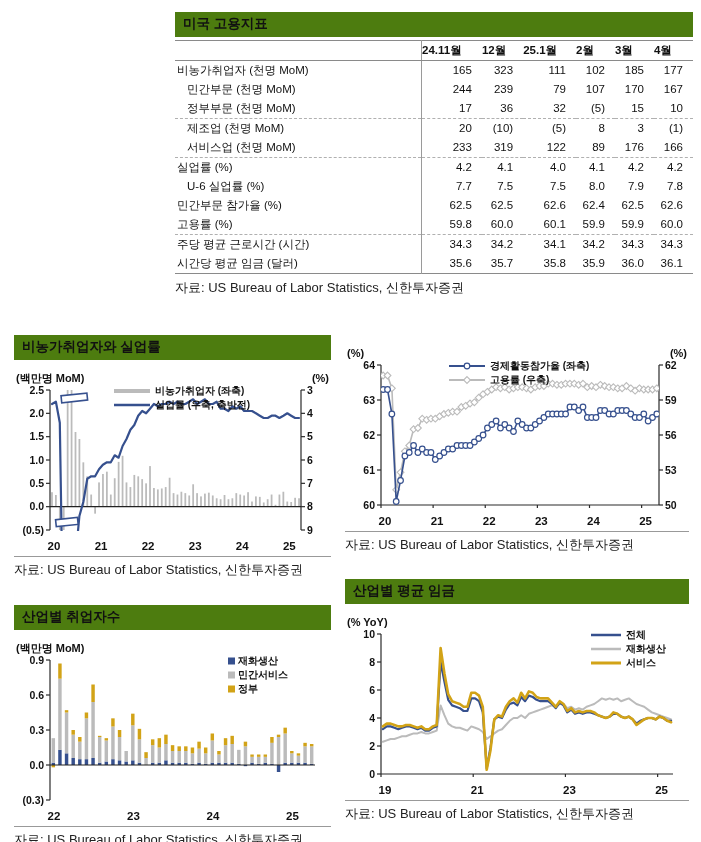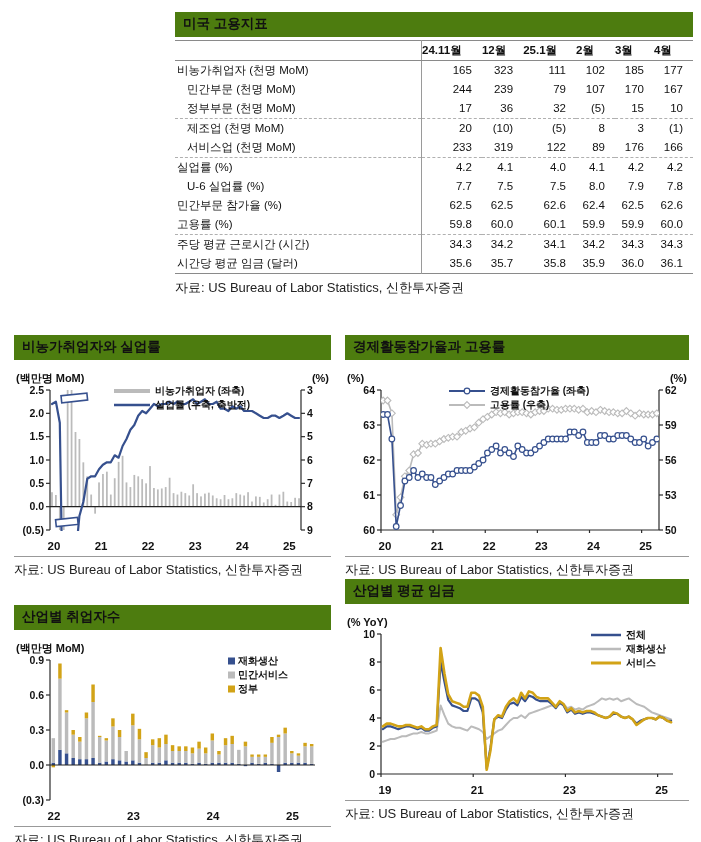--- a/index.html
+++ b/index.html
@@ -274,21 +274,20 @@
             <text x="141" y="24" text-anchor="start" font-size="10" font-weight="bold" fill="#111" font-family="&quot;Liberation Sans&quot;,&quot;DejaVu Sans&quot;,sans-serif">비농가취업자 (좌축)</text>
             <line x1="100" y1="35" x2="136" y2="35" stroke="#36508E" stroke-width="2.5"></line>
             <text x="141" y="38" text-anchor="start" font-size="10" font-weight="bold" fill="#111" font-family="&quot;Liberation Sans&quot;,&quot;DejaVu Sans&quot;,sans-serif">실업률 (우축, 축반전)</text>
           </g>
         </svg>
       </div>
     <div class="source">자료: US Bureau of Labor Statistics, 신한투자증권</div>
   </section>
 
   <section class="panel" style="left:345px;top:335px;width:344px;">
-    <div class="strip-title">경제활동참가율과 고용률</div>
     <div class="chart-host">
         <svg width="344" height="186" viewBox="0 0 344 186">
           <defs>
             <clipPath id="clip1">
               <rect x="36" y="19" width="278" height="142"></rect>
             </clipPath>
           </defs>
           <text x="2" y="12" text-anchor="start" font-size="11" font-weight="bold" fill="#111" font-family="&quot;Liberation Sans&quot;,&quot;DejaVu Sans&quot;,sans-serif">(%)</text>
           <text x="342" y="12" text-anchor="end" font-size="11" font-weight="bold" fill="#111" font-family="&quot;Liberation Sans&quot;,&quot;DejaVu Sans&quot;,sans-serif">(%)</text>
           <g>

